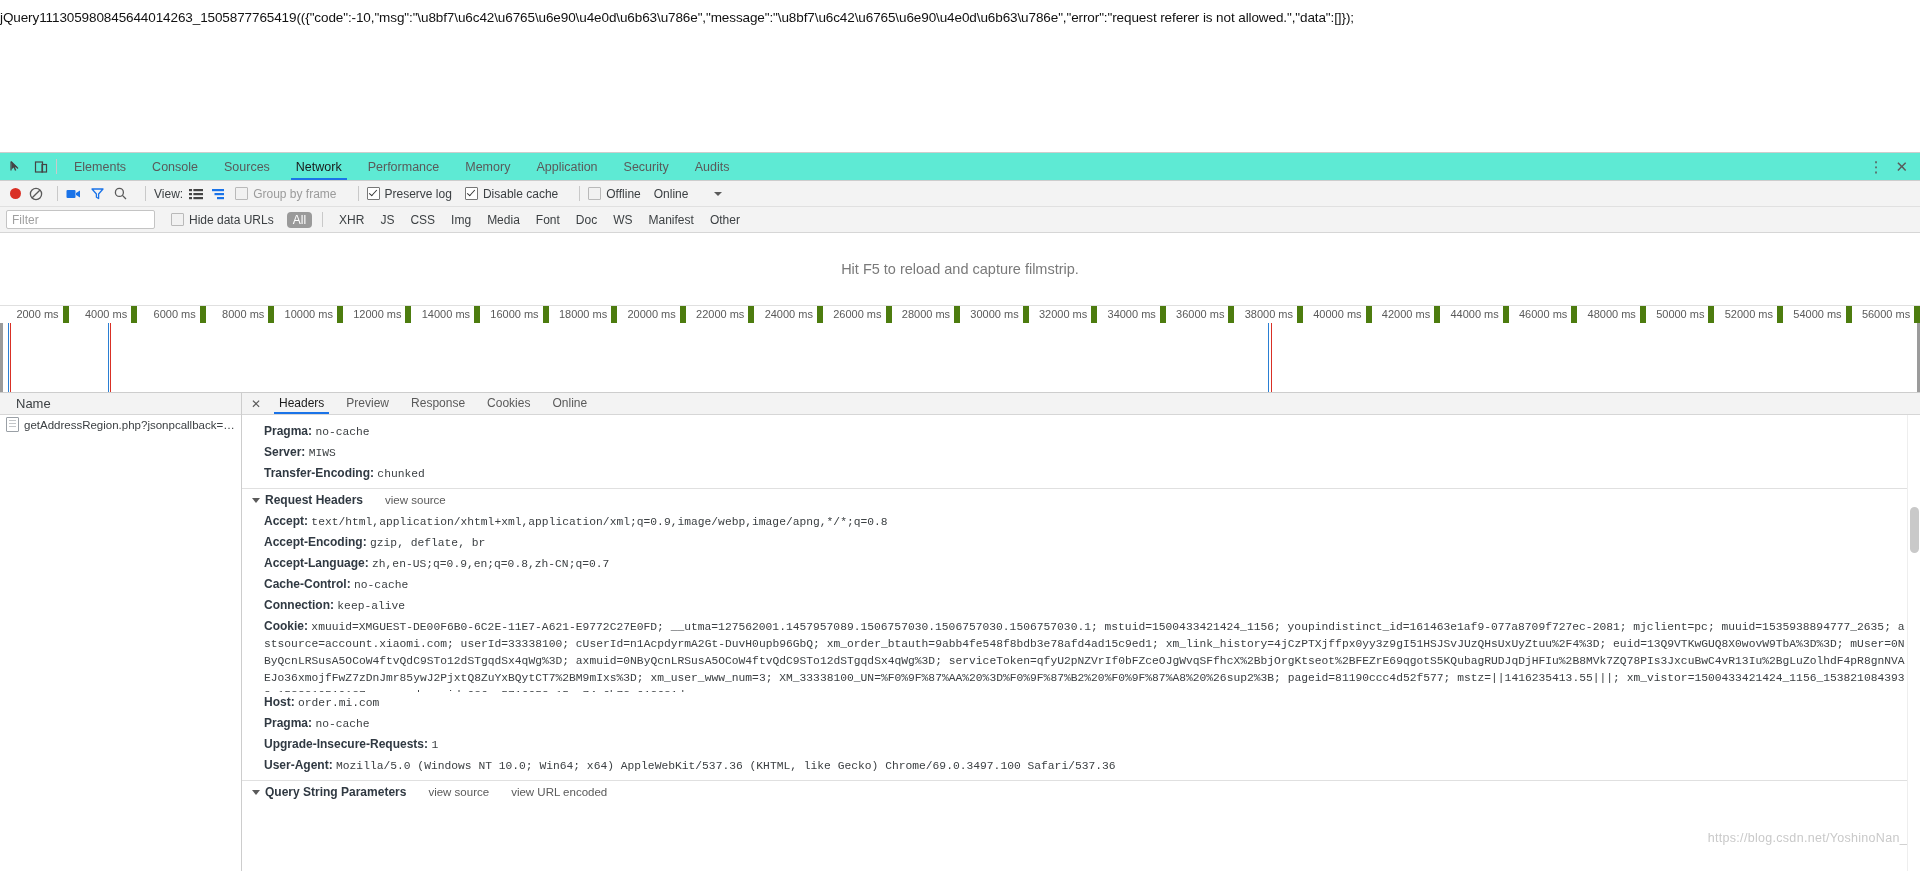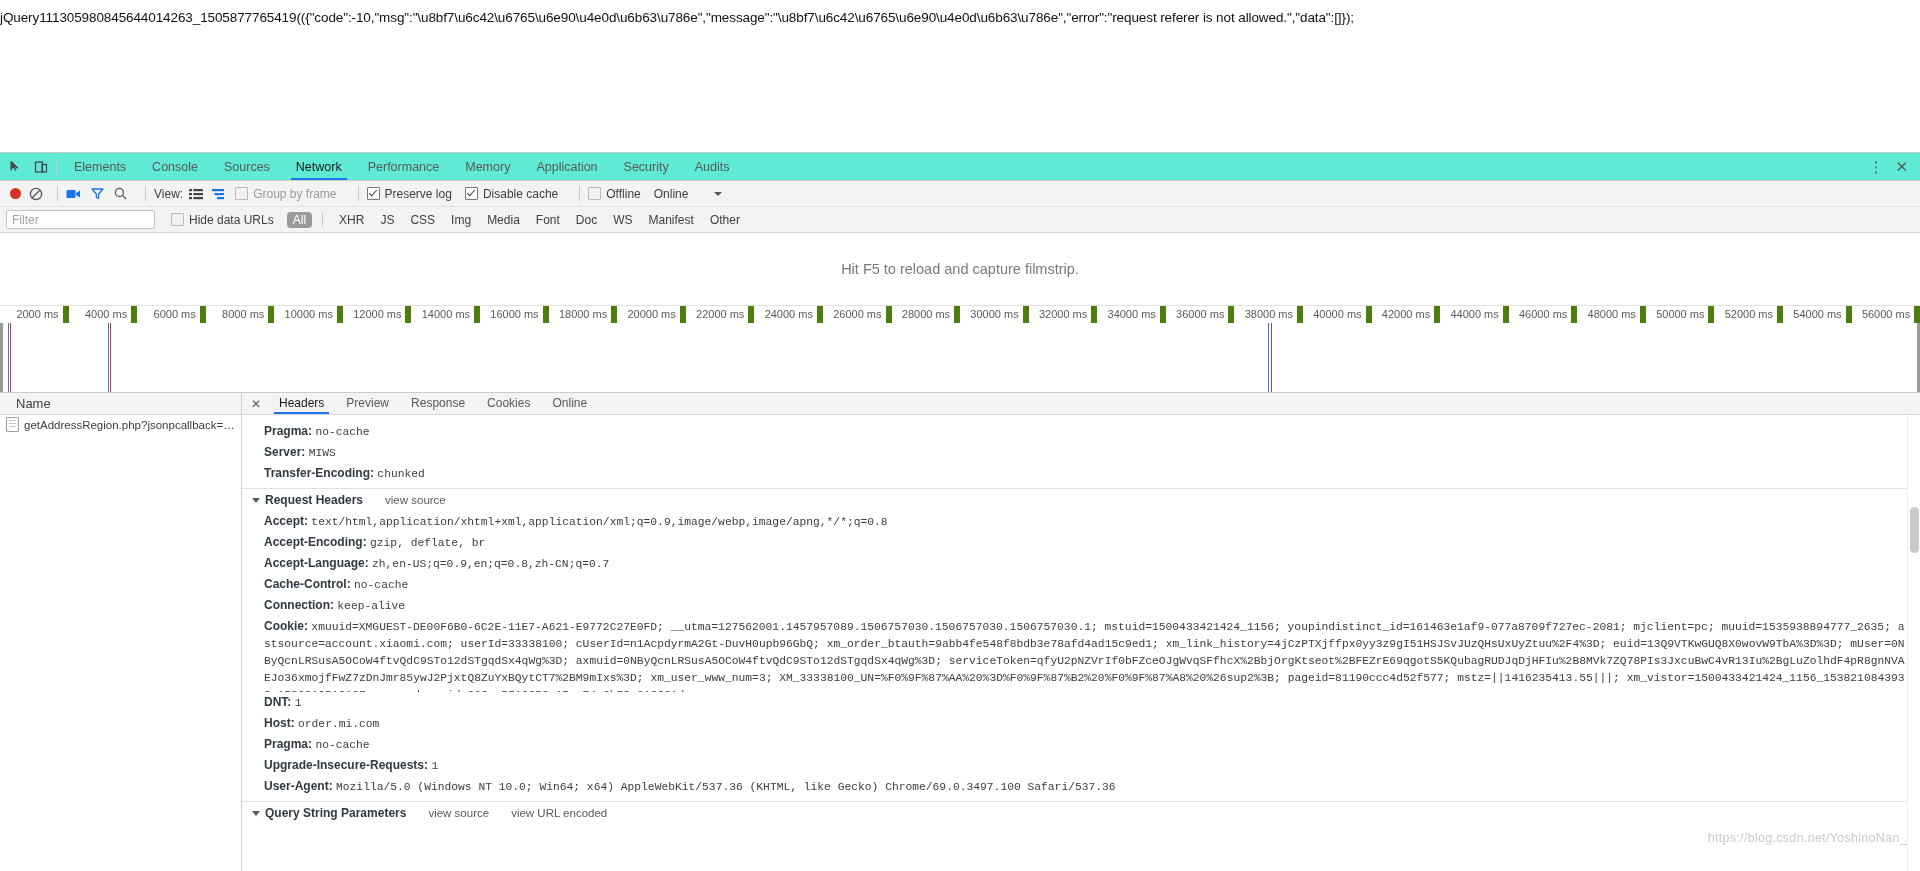--- a/index.html
+++ b/index.html
@@ -440,24 +440,20 @@
             <span class="hdr-k">Connection:</span>
             <span class="hdr-v">keep-alive</span>
           </div>
 
           <div class="hdr-line wrapval" style="white-space:normal;max-height:72px;overflow:hidden;">
             <span class="hdr-k">Cookie:</span>
             <span class="hdr-v">xmuuid=XMGUEST-DE00F6B0-6C2E-11E7-A621-E9772C27E0FD; __utma=127562001.1457957089.1506757030.1506757030.1506757030.1; mstuid=1500433421424_1156; youpindistinct_id=161463e1af9-077a8709f727ec-2081; mjclient=pc; muuid=1535938894777_2635; astsource=account.xiaomi.com; userId=33338100; cUserId=n1AcpdyrmA2Gt-DuvH0upb96GbQ; xm_order_btauth=9abb4fe548f8bdb3e78afd4ad15c9ed1; xm_link_history=4jCzPTXjffpx0yy3z9gI51HSJSvJUzQHsUxUyZtuu%2F4%3D; euid=13Q9VTKwGUQ8X0wovW9TbA%3D%3D; mUser=0NByQcnLRSusA5OCoW4ftvQdC9STo12dSTgqdSx4qWg%3D; axmuid=0NByQcnLRSusA5OCoW4ftvQdC9STo12dSTgqdSx4qWg%3D; serviceToken=qfyU2pNZVrIf0bFZceOJgWvqSFfhcX%2BbjOrgKtseot%2BFEZrE69qgotS5KQubagRUDJqDjHFIu%2B8MVk7ZQ78PIs3JxcuBwC4vR13Iu%2BgLuZolhdF4pR8gnNVAEJo36xmojfFwZ7zDnJmr85ywJ2PjxtQ8ZuYxBQytCT7%2BM9mIxs%3D; xm_user_www_num=3; XM_33338100_UN=%F0%9F%87%AA%20%3D%F0%9F%87%B2%20%F0%9F%87%A8%20%26sup2%3B; pageid=81190ccc4d52f577; mstz=||1416235413.55|||; xm_vistor=1500433421424_1156_1538210843938-1538210510137; xm_order_sid=936ee5716958a15ce74a6b72a612631d</span>
           </div>
 
           <div class="hdr-line">
-            <span class="hdr-k">DNT:</span>
-            <span class="hdr-v">1</span>
-          </div>
-          <div class="hdr-line">
             <span class="hdr-k">Host:</span>
             <span class="hdr-v">order.mi.com</span>
           </div>
           <div class="hdr-line">
             <span class="hdr-k">Pragma:</span>
             <span class="hdr-v">no-cache</span>
           </div>
           <div class="hdr-line">
             <span class="hdr-k">Upgrade-Insecure-Requests:</span>
             <span class="hdr-v">1</span>

